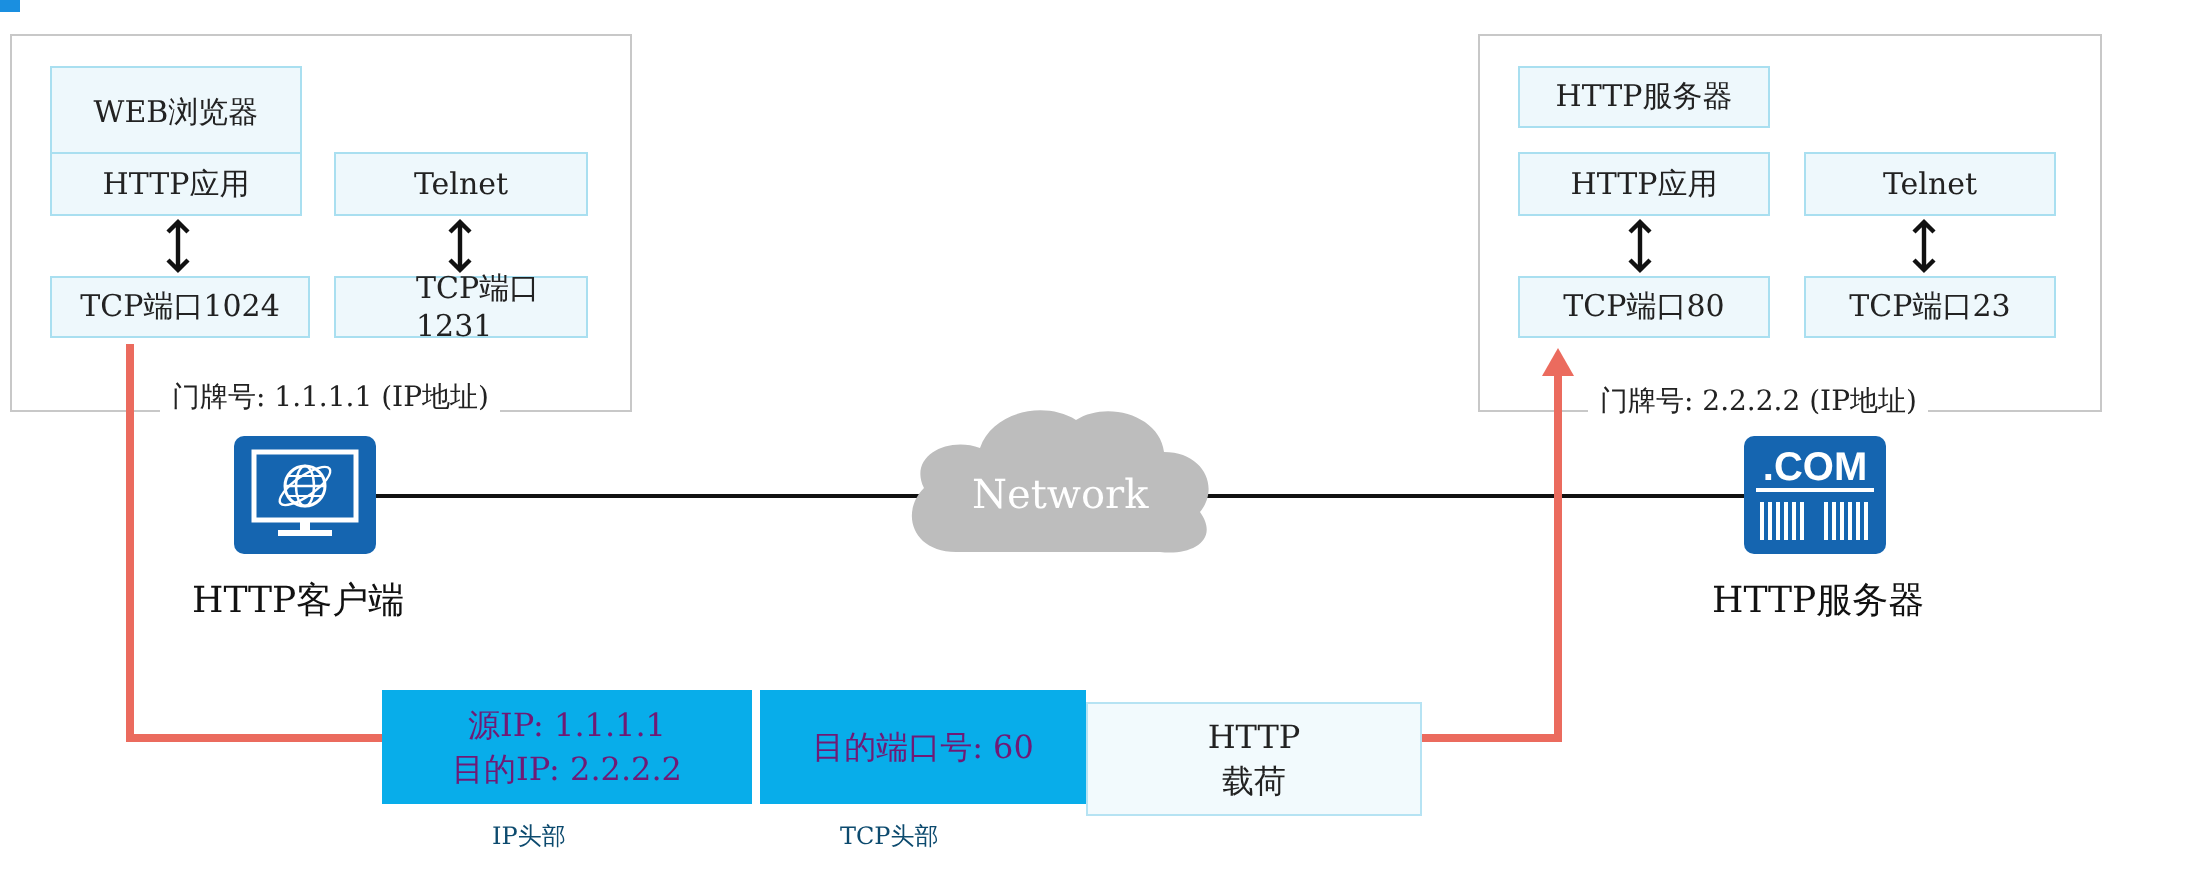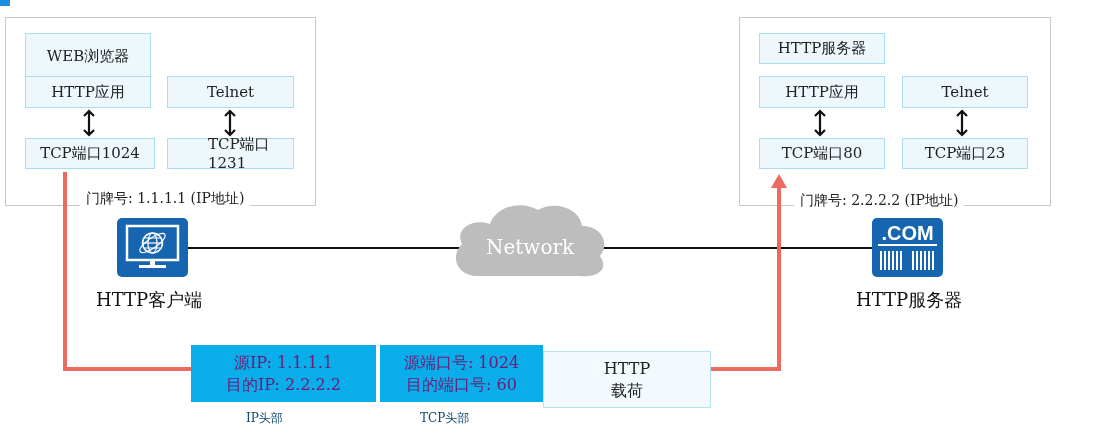--- a/index.html
+++ b/index.html
@@ -103,21 +103,20 @@
 <div class="red" style="left:777px;top:186px;width:4px;height:185px;"></div>
 <svg class="abs" style="left:771px;top:174px;" width="16" height="14" viewBox="0 0 16 14">
     <path d="M8 0 L16 14 L0 14 Z" fill="#eb6b5e"></path>
   </svg>
 
 <div class="pkt blue" style="left:191px;top:345px;width:185px;height:57px;">
   <div>源IP: 1.1.1.1</div>
   <div>目的IP: 2.2.2.2</div>
 </div>
 <div class="pkt blue" style="left:380px;top:345px;width:163px;height:57px;">
-  <div>源端口号: 1024</div>
   <div>目的端口号: 60</div>
 </div>
 <div class="pkt light" style="left:543px;top:351px;width:168px;height:57px;text-align:center;">
   <div>HTTP</div>
   <div>载荷</div>
 </div>
 <div class="caption" style="left:246px;top:410px;">IP头部</div>
 <div class="caption" style="left:420px;top:410px;">TCP头部</div>
 
 </body></html>

